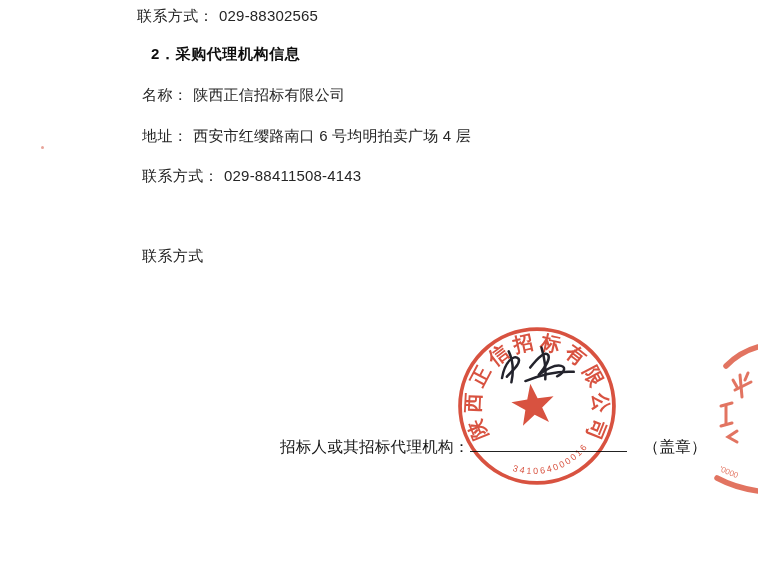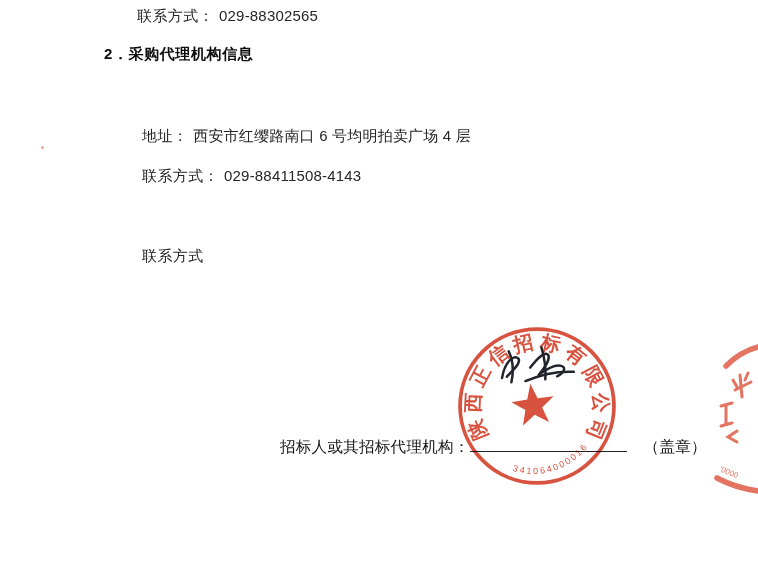--- a/index.html
+++ b/index.html
@@ -5,21 +5,21 @@
   html,body{margin:0;padding:0;background:#ffffff;}
   .doc{
     position:relative;width:758px;height:579px;background:#ffffff;
     overflow:hidden;font-family:"Liberation Sans",sans-serif;text-align:right;
   }
   .tline{
     position:absolute;white-space:nowrap;color:#262626;
     font-size:15px;font-family:"Liberation Sans",sans-serif;letter-spacing:.4px;
   }
   .tline .val{margin-left:5px;letter-spacing:.2px;}
-  .heading{font-weight:700;color:#0d0d0d;letter-spacing:.6px;}
+  .heading{font-weight:700;color:#0d0d0d;letter-spacing:.6px;margin-left:47px;}
   .sline{
     position:absolute;white-space:nowrap;color:#151515;
     font-size:15.5px;font-family:"Liberation Serif",serif;letter-spacing:.3px;
   }
   .blank{
     display:inline-block;border-bottom:1.4px solid #222;
     height:14px;vertical-align:baseline;
   }
   .blank.sig{width:92px;}
   .blank.stamp{width:157px;margin-right:17px;}
@@ -41,20 +41,23 @@
 <body>
 
 <div class="doc">
 
   <div class="tline" style="left:137px;top:7px">
     <span>联系方式：</span><span class="val">029-88302565</span>
   </div>
 
   <div class="tline heading" style="left:104px;top:45px">2．采购代理机构信息</div>
 
+  <div class="tline" style="left:142px;top:86px">
+    <span>名称：</span><span class="val">陕西正信招标有限公司</span>
+  </div>
 
   <div class="tline" style="left:142px;top:127px">
     <span>地址：</span><span class="val">西安市红缨路南口 6 号均明拍卖广场 4 层</span>
   </div>
 
   <div class="tline" style="left:142px;top:167px">
     <span>联系方式：</span><span class="val">029-88411508-4143</span>
   </div>
 
 

